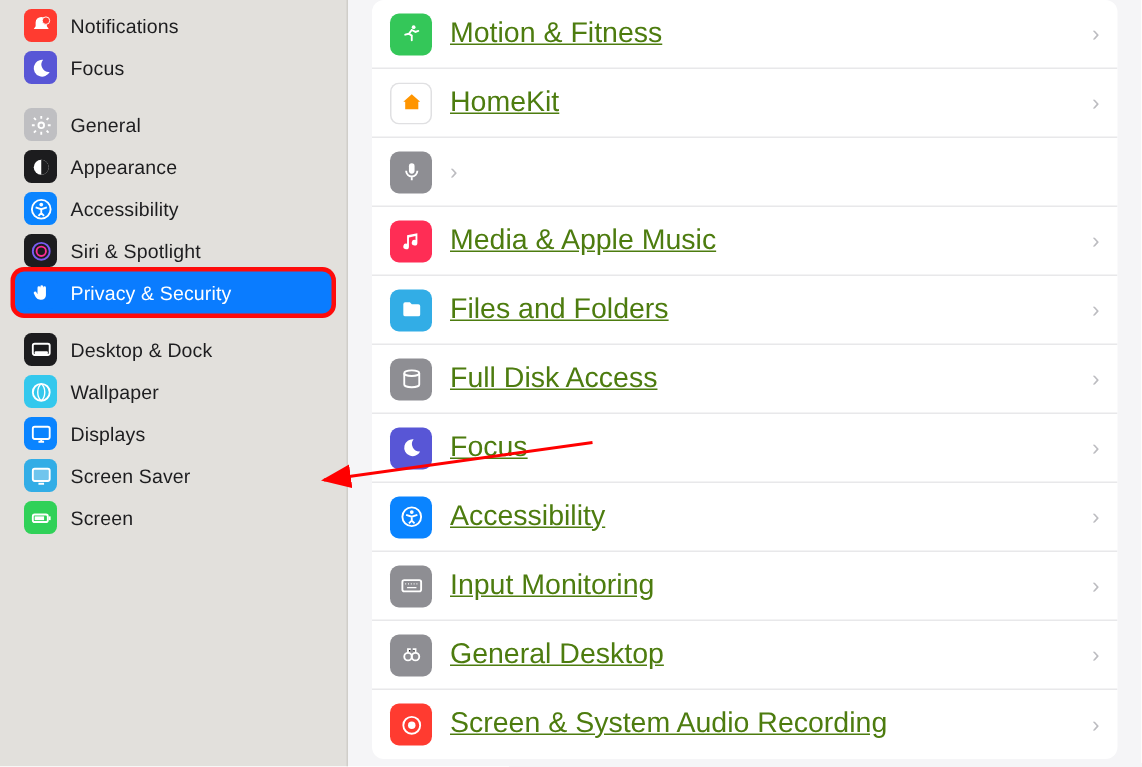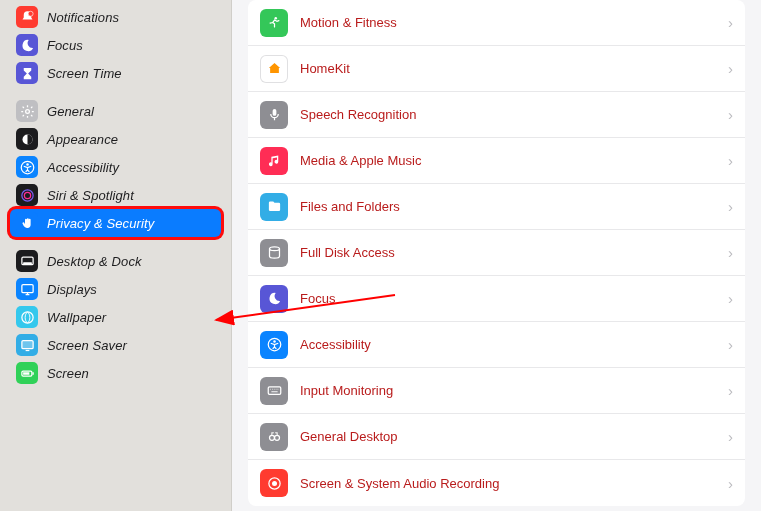--- a/index.html
+++ b/index.html
@@ -12,21 +12,20 @@
   overflow: hidden;
   display: flex;
 }
 .sidebar {
   width: 232px;
   height: 100%;
   background: #e2e0dc;
   padding: 3px 10px 0 10px;
   overflow: hidden;
   border-right: 1px solid #d0cec9;
-  font-style: italic;
 }
 .side-group { margin-bottom: 10px; margin-top: 4px; }
 .side-group:first-child { margin-top: 0; }
 .side-item {
   display: flex;
   align-items: center;
   height: 28px;
   border-radius: 6px;
   padding: 0 6px;
   cursor: default;
@@ -74,21 +73,21 @@
 .row-icon {
   width: 28px;
   height: 28px;
   border-radius: 6px;
   margin-right: 12px;
   display: flex;
   align-items: center;
   justify-content: center;
   flex-shrink: 0;
 }
-.row-label { flex: 1; font-size: 13px; color: #b91c1c; }
+.row-label { flex: 1; font-size: 19px; color: #4d7c0f; text-decoration: underline; }
 .chevron { color: #bcbcc0; font-size: 15px; }
 
 .annotation {
   position: absolute;
   pointer-events: none;
   left: 0; top: 0;
   width: 761px;
   height: 511px;
 }
 </style>
@@ -107,28 +106,20 @@
         <span class="side-label">Notifications</span>
       </div>
       <div class="side-item">
         <span class="side-icon" style="background: rgb(88, 86, 214);">
           <svg viewBox="0 0 24 24" width="15" height="15">
             <path fill="#fff" d="M14 3a9 9 0 1 0 7 13 8 8 0 0 1-7-13z"></path>
           </svg>
         </span>
         <span class="side-label">Focus</span>
       </div>
-      <div class="side-item">
-        <span class="side-icon" style="background: rgb(88, 86, 214);">
-          <svg viewBox="0 0 24 24" width="15" height="15">
-            <path fill="#fff" d="M6 3h12v4l-5 5 5 5v4H6v-4l5-5-5-5V3z"></path>
-          </svg>
-        </span>
-        <span class="side-label">Screen Time</span>
-      </div>
     </div>
     <div class="side-group">
       <div class="side-item">
         <span class="side-icon" style="background: rgb(191, 191, 194);">
           <svg viewBox="0 0 24 24" width="15" height="15">
             <circle cx="12" cy="12" r="3" fill="none" stroke="#fff" stroke-width="2"></circle>
             <path fill="none" stroke="#fff" stroke-width="2" d="M12 2v3M12 19v3M4.2 4.2l2.1 2.1M17.7 17.7l2.1 2.1M2 12h3M19 12h3M4.2 19.8l2.1-2.1M17.7 6.3l2.1-2.1"></path>
           </svg>
         </span>
         <span class="side-label">General</span>
@@ -174,36 +165,36 @@
       <div class="side-item">
         <span class="side-icon" style="background: rgb(28, 28, 30);">
           <svg viewBox="0 0 24 24" width="15" height="15">
             <rect x="3" y="5" width="18" height="12" rx="2" fill="none" stroke="#fff" stroke-width="2"></rect>
             <rect x="5" y="13" width="14" height="4" rx="1" fill="#fff"></rect>
           </svg>
         </span>
         <span class="side-label">Desktop &amp; Dock</span>
       </div>
       <div class="side-item">
+        <span class="side-icon" style="background: rgb(52, 200, 237);">
+          <svg viewBox="0 0 24 24" width="15" height="15">
+            <circle cx="12" cy="12" r="9" fill="none" stroke="#fff" stroke-width="2"></circle>
+            <path stroke="#fff" stroke-width="1.5" fill="none" d="M12 3c-5 4-5 14 0 18M12 3c5 4 5 14 0 18"></path>
+          </svg>
+        </span>
+        <span class="side-label">Wallpaper</span>
+      </div>
+      <div class="side-item">
         <span class="side-icon" style="background: rgb(10, 132, 255);">
           <svg viewBox="0 0 24 24" width="15" height="15">
             <rect x="3" y="4" width="18" height="13" rx="2" fill="none" stroke="#fff" stroke-width="2"></rect>
             <path stroke="#fff" stroke-width="2" d="M9 20h6M12 17v3"></path>
           </svg>
         </span>
         <span class="side-label">Displays</span>
-      </div>
-      <div class="side-item">
-        <span class="side-icon" style="background: rgb(52, 200, 237);">
-          <svg viewBox="0 0 24 24" width="15" height="15">
-            <circle cx="12" cy="12" r="9" fill="none" stroke="#fff" stroke-width="2"></circle>
-            <path stroke="#fff" stroke-width="1.5" fill="none" d="M12 3c-5 4-5 14 0 18M12 3c5 4 5 14 0 18"></path>
-          </svg>
-        </span>
-        <span class="side-label">Wallpaper</span>
       </div>
       <div class="side-item">
         <span class="side-icon" style="background: rgb(50, 173, 230);">
           <svg viewBox="0 0 24 24" width="15" height="15">
             <rect x="3" y="4" width="18" height="13" rx="2" fill="#fff" opacity="0.3"></rect>
             <rect x="3" y="4" width="18" height="13" rx="2" fill="none" stroke="#fff" stroke-width="2"></rect>
             <path stroke="#fff" stroke-width="2" d="M9 20h6"></path>
           </svg>
         </span>
         <span class="side-label">Screen Saver</span>
@@ -241,21 +232,20 @@
         <span class="row-label">HomeKit</span>
         <span class="chevron">›</span>
       </div>
       <div class="row">
         <span class="row-icon" style="background: rgb(142, 142, 147);">
           <svg viewBox="0 0 24 24" width="15" height="15">
             <rect x="9" y="3" width="6" height="11" rx="3" fill="#fff"></rect>
             <path fill="none" stroke="#fff" stroke-width="2" d="M6 11a6 6 0 0 0 12 0M12 17v4"></path>
           </svg>
         </span>
-        <span class="row-label">Speech Recognition</span>
         <span class="chevron">›</span>
       </div>
       <div class="row">
         <span class="row-icon" style="background: rgb(255, 45, 85);">
           <svg viewBox="0 0 24 24" width="15" height="15">
             <path fill="#fff" d="M9 18a3 3 0 1 1-2-2.8V6l11-2v10a3 3 0 1 1-2-2.8V7L9 8.5V18z"></path>
           </svg>
         </span>
         <span class="row-label">Media &amp; Apple Music</span>
         <span class="chevron">›</span>

